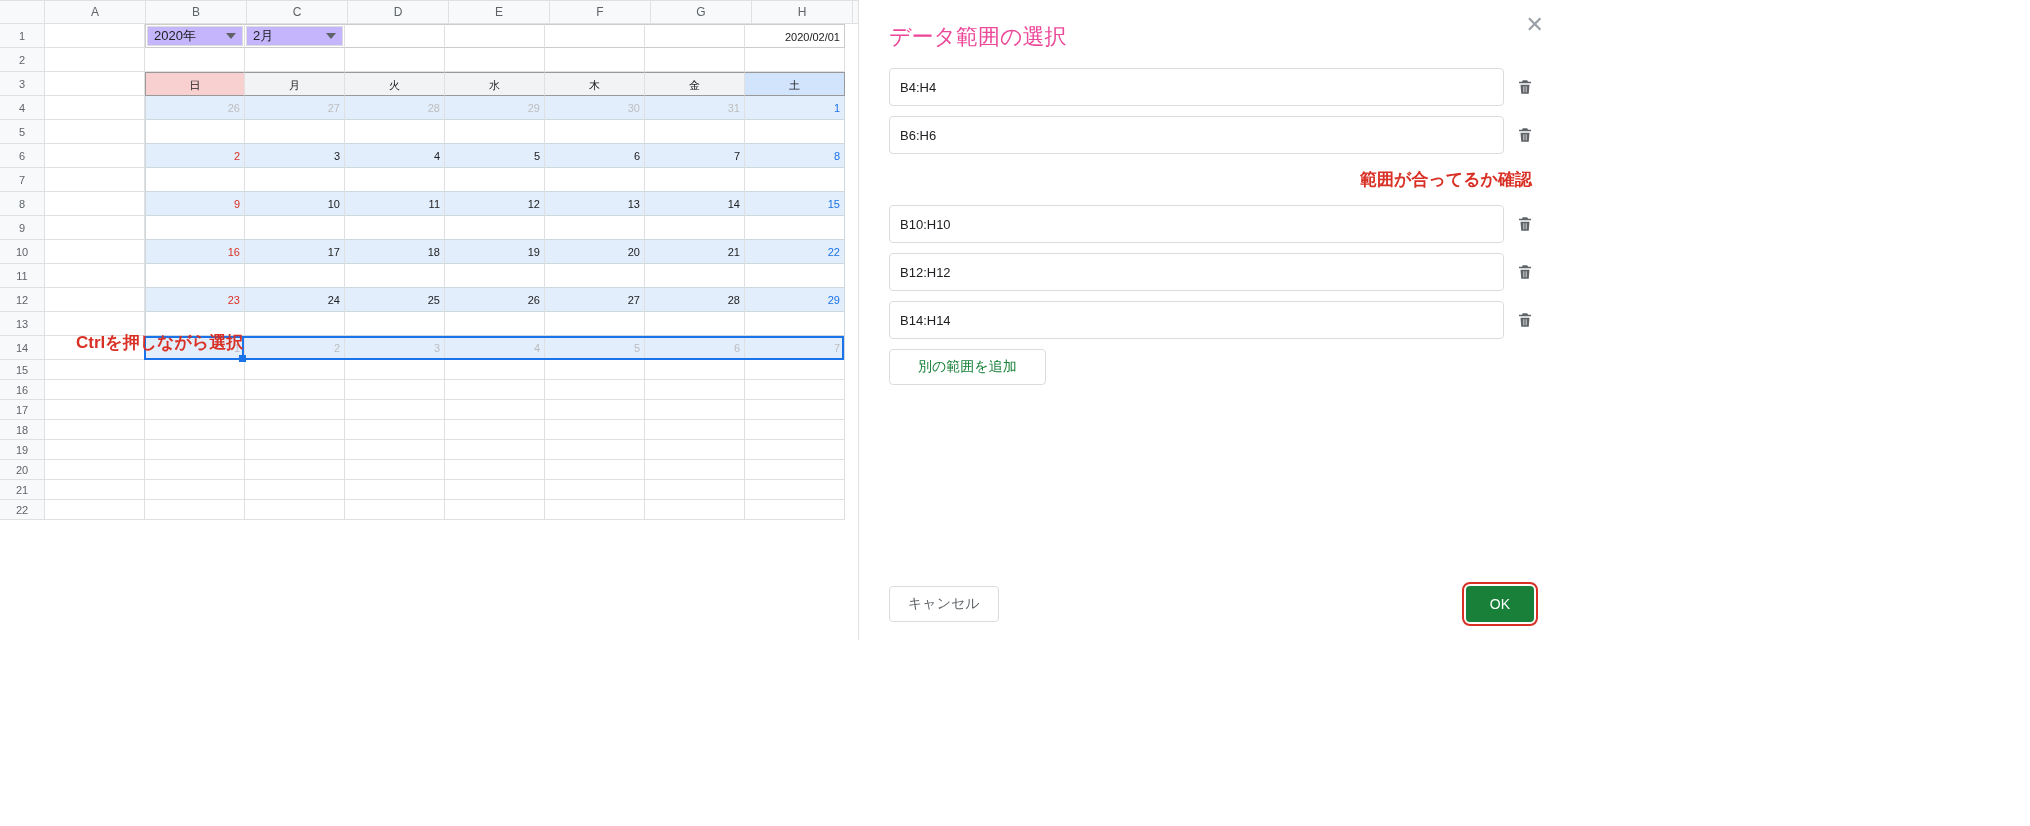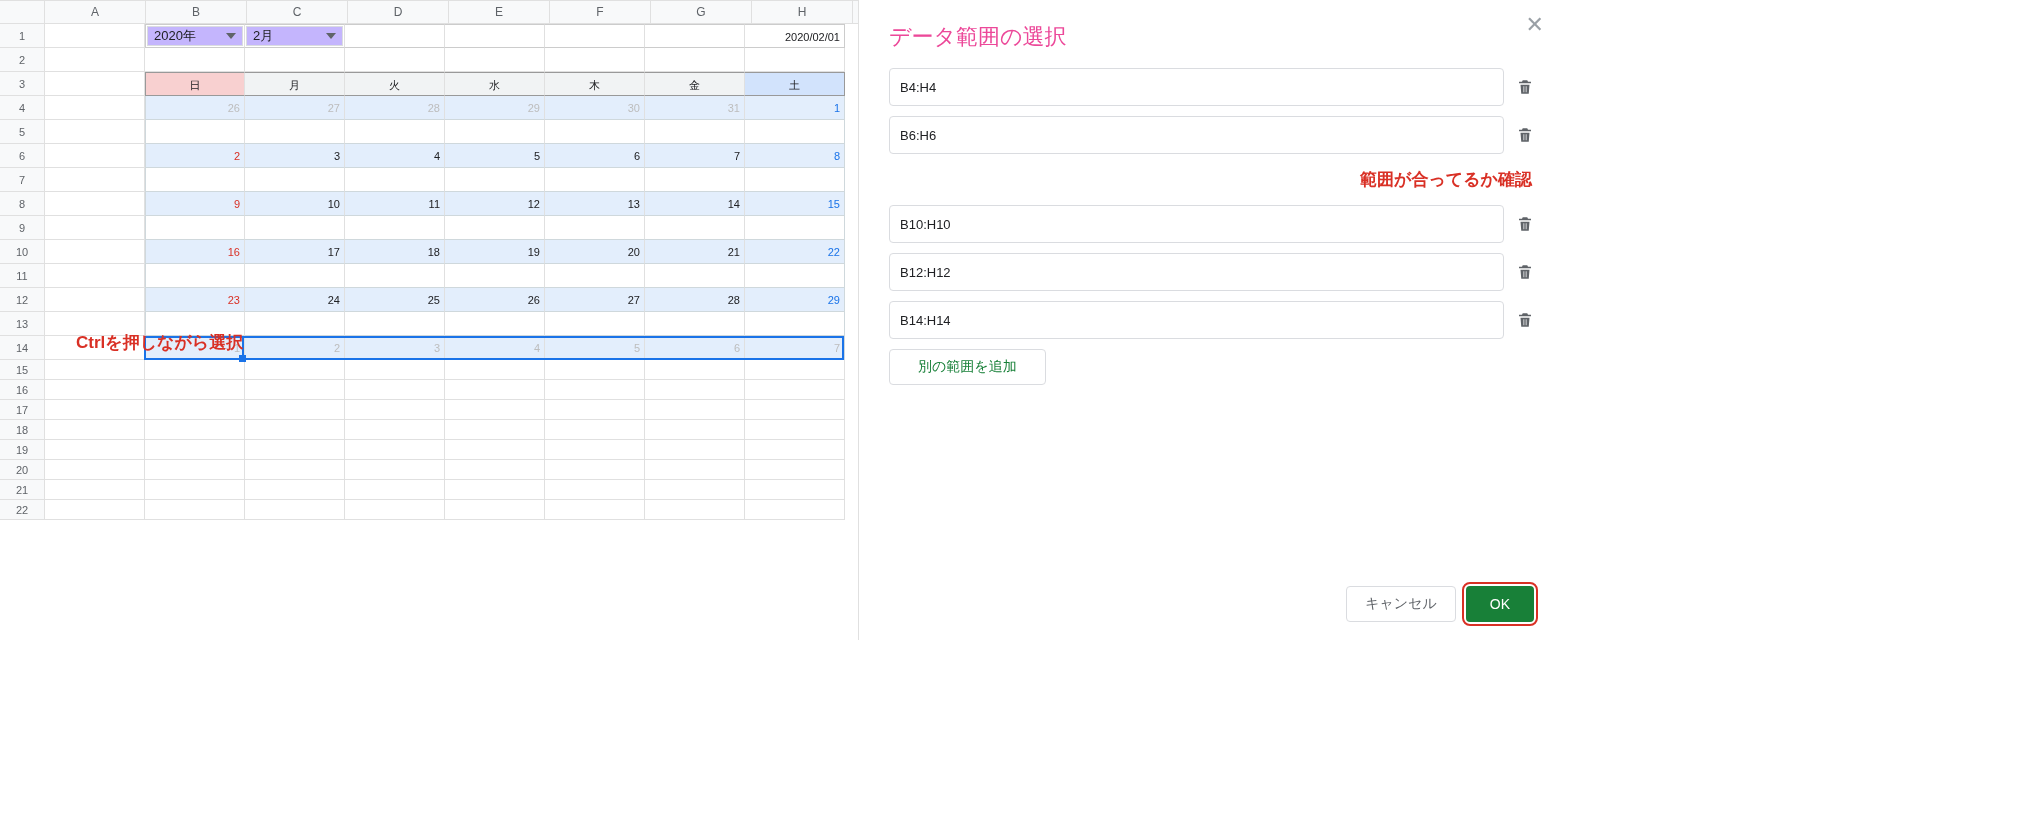--- a/index.html
+++ b/index.html
@@ -207,21 +207,21 @@
     border: 1px solid #dadce0;
     border-radius: 4px;
     background: #fff;
     color: #188038;
     font-size: 14px;
     cursor: pointer;
   }
   .footer {
     margin-top: auto;
     display: flex;
-    justify-content: flex-end;
+    justify-content: space-between;
     gap: 10px;
     padding-top: 20px;
   }
   .btn-cancel {
     height: 36px;
     padding: 0 18px;
     border: 1px solid #dadce0;
     border-radius: 4px;
     background: #fff;
     color: #5f6368;

